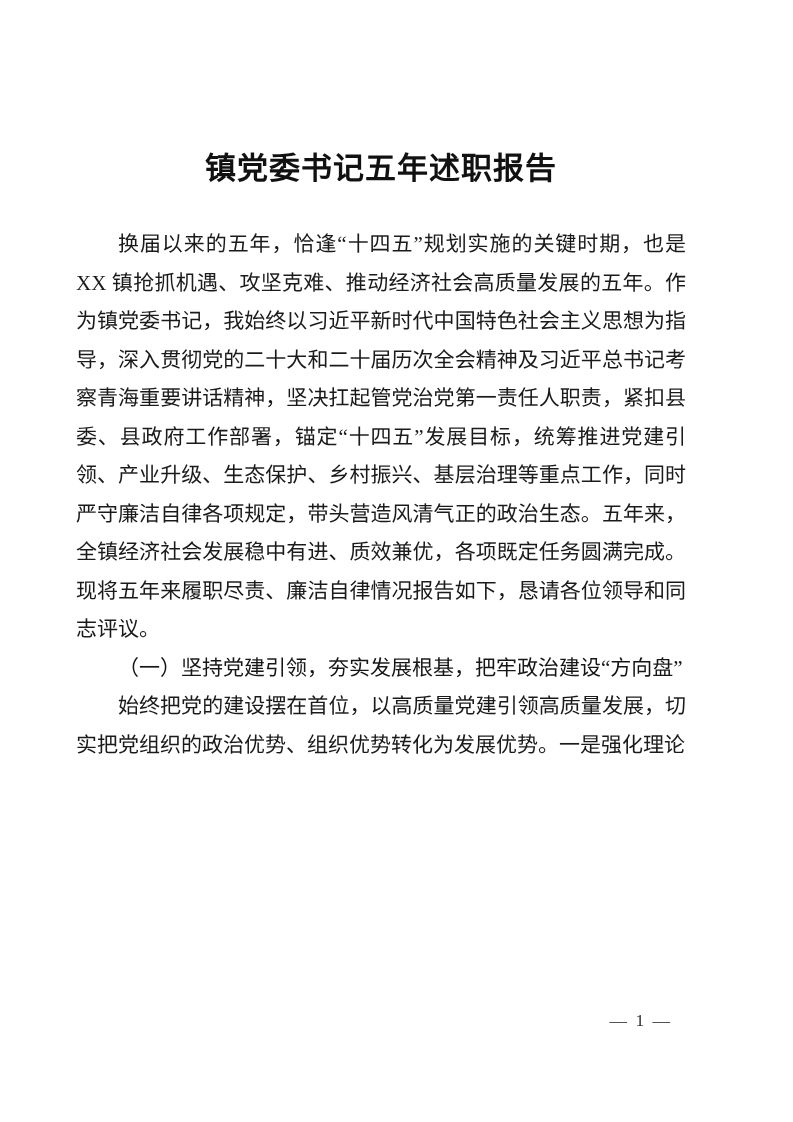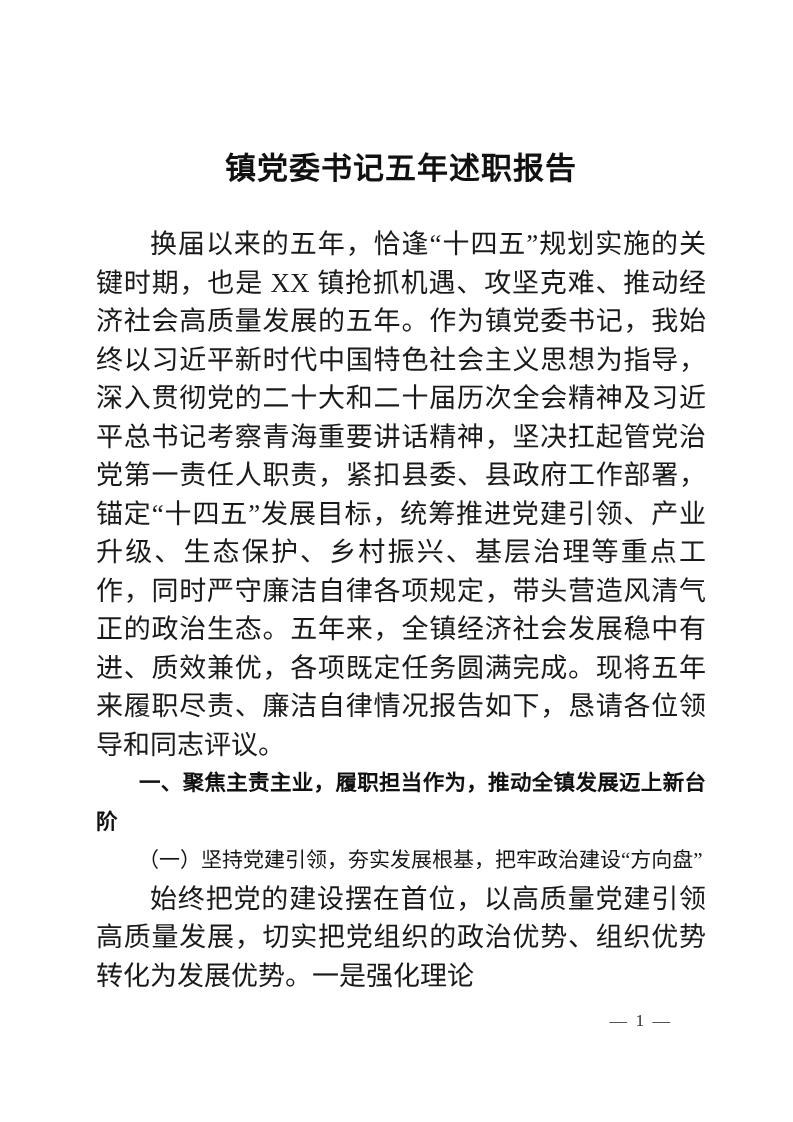--- a/index.html
+++ b/index.html
@@ -19,38 +19,38 @@
   .page {
     position: relative;
     width: 793px;
     height: 1122px;
     background: #ffffff;
     color: #1a1a1a;
   }
 
   .content {
     position: absolute;
-    left: 96px;
+    left: 76px;
     top: 145px;
     width: 610px;
   }
 
   .doc-title {
     font-size: 31px;
     font-weight: 700;
     line-height: 48px;
     text-align: center;
     letter-spacing: 1px;
     color: #111111;
     margin-bottom: 32px;
     font-family: "Liberation Serif", "DejaVu Serif", serif;
   }
 
   .body-text {
-    font-size: 27px;
+    font-size: 21px;
     line-height: 38.5px;
     text-align: justify;
     text-justify: inter-ideograph;
     text-indent: 2em;
     color: #1a1a1a;
     font-family: "Liberation Serif", "DejaVu Serif", serif;
   }
 
   .heading-1 {
     font-size: 21.5px;
@@ -88,21 +88,20 @@
 </head>
 <body>
 
 <div class="page">
   <div class="content">
 
     <h1 class="doc-title">镇党委书记五年述职报告</h1>
 
     <p class="body-text">换届以来的五年，恰逢“十四五”规划实施的关键时期，也是 XX 镇抢抓机遇、攻坚克难、推动经济社会高质量发展的五年。作为镇党委书记，我始终以习近平新时代中国特色社会主义思想为指导，深入贯彻党的二十大和二十届历次全会精神及习近平总书记考察青海重要讲话精神，坚决扛起管党治党第一责任人职责，紧扣县委、县政府工作部署，锚定“十四五”发展目标，统筹推进党建引领、产业升级、生态保护、乡村振兴、基层治理等重点工作，同时严守廉洁自律各项规定，带头营造风清气正的政治生态。五年来，全镇经济社会发展稳中有进、质效兼优，各项既定任务圆满完成。现将五年来履职尽责、廉洁自律情况报告如下，恳请各位领导和同志评议。</p>
 
-    <h2 class="heading-1">一、聚焦主责主业，履职担当作为，推动全镇发展迈上新台阶</h2>
 
 
     <h3 class="heading-2">（一）坚持党建引领，夯实发展根基，把牢政治建设“方向盘”</h3>
 
     <p class="body-text">始终把党的建设摆在首位，以高质量党建引领高质量发展，切实把党组织的政治优势、组织优势转化为发展优势。一是强化理论</p>
 
   </div>
 
   <div class="page-number">— 1 —</div>
 </div>

